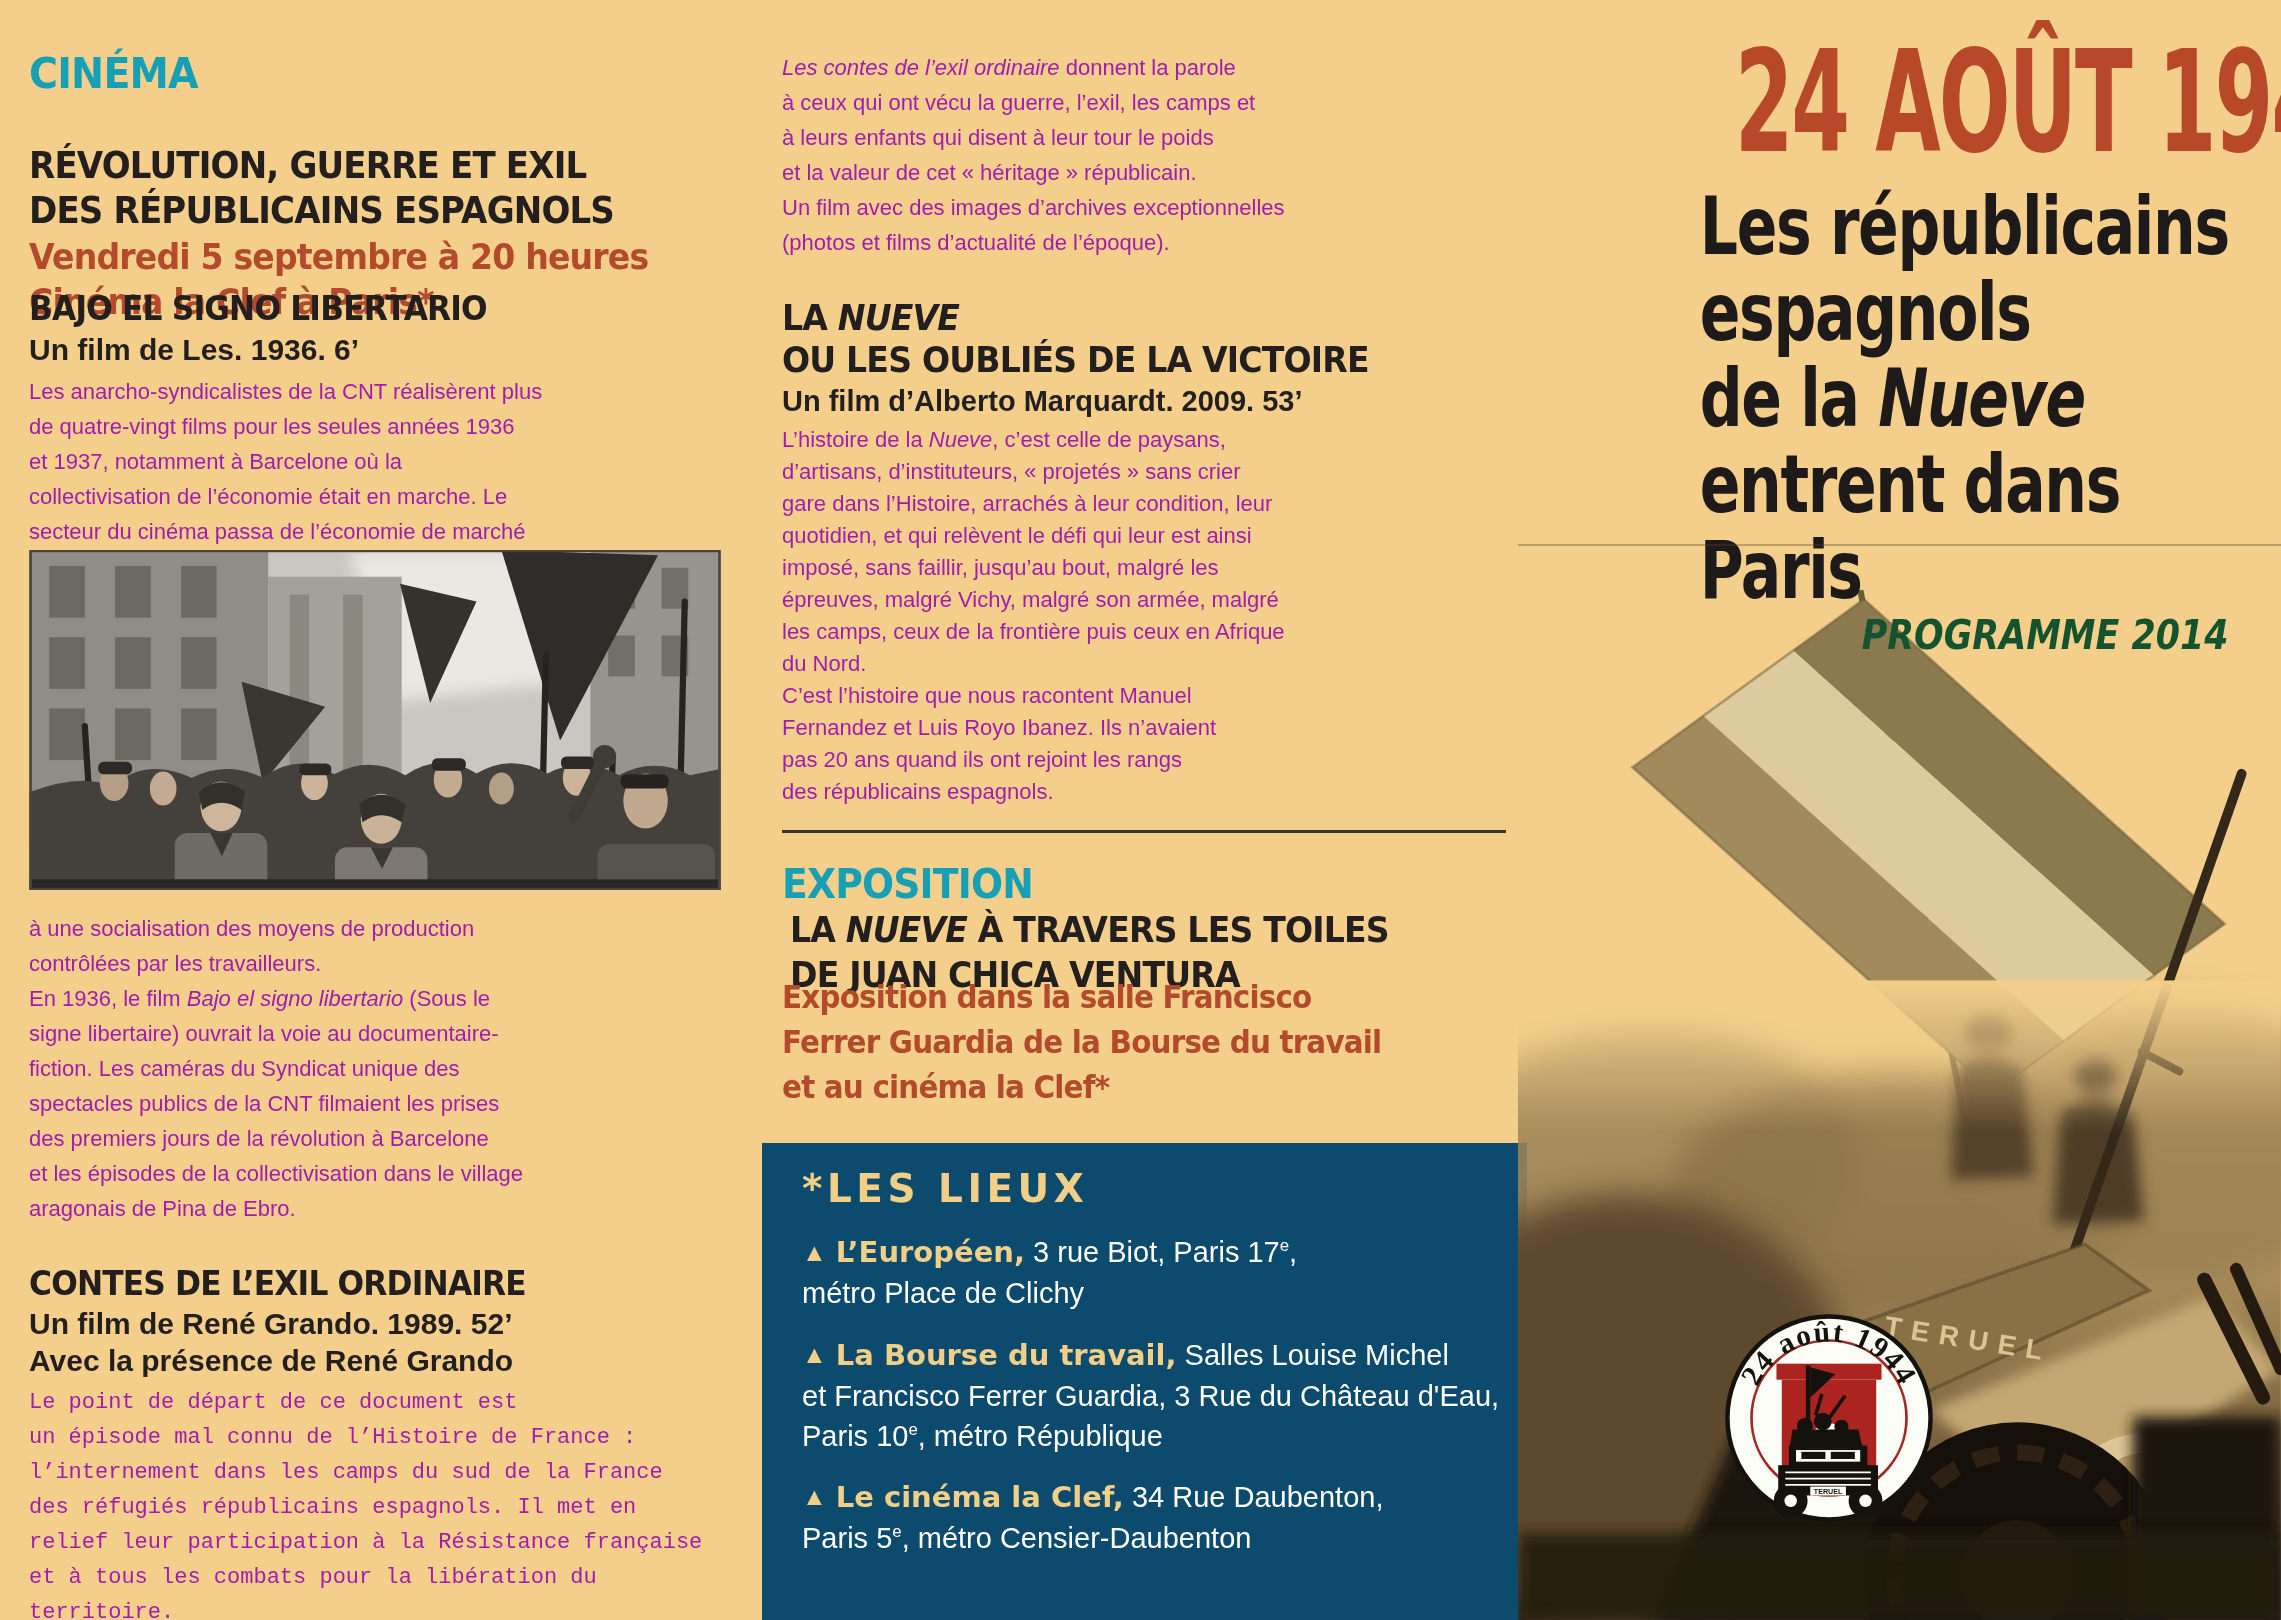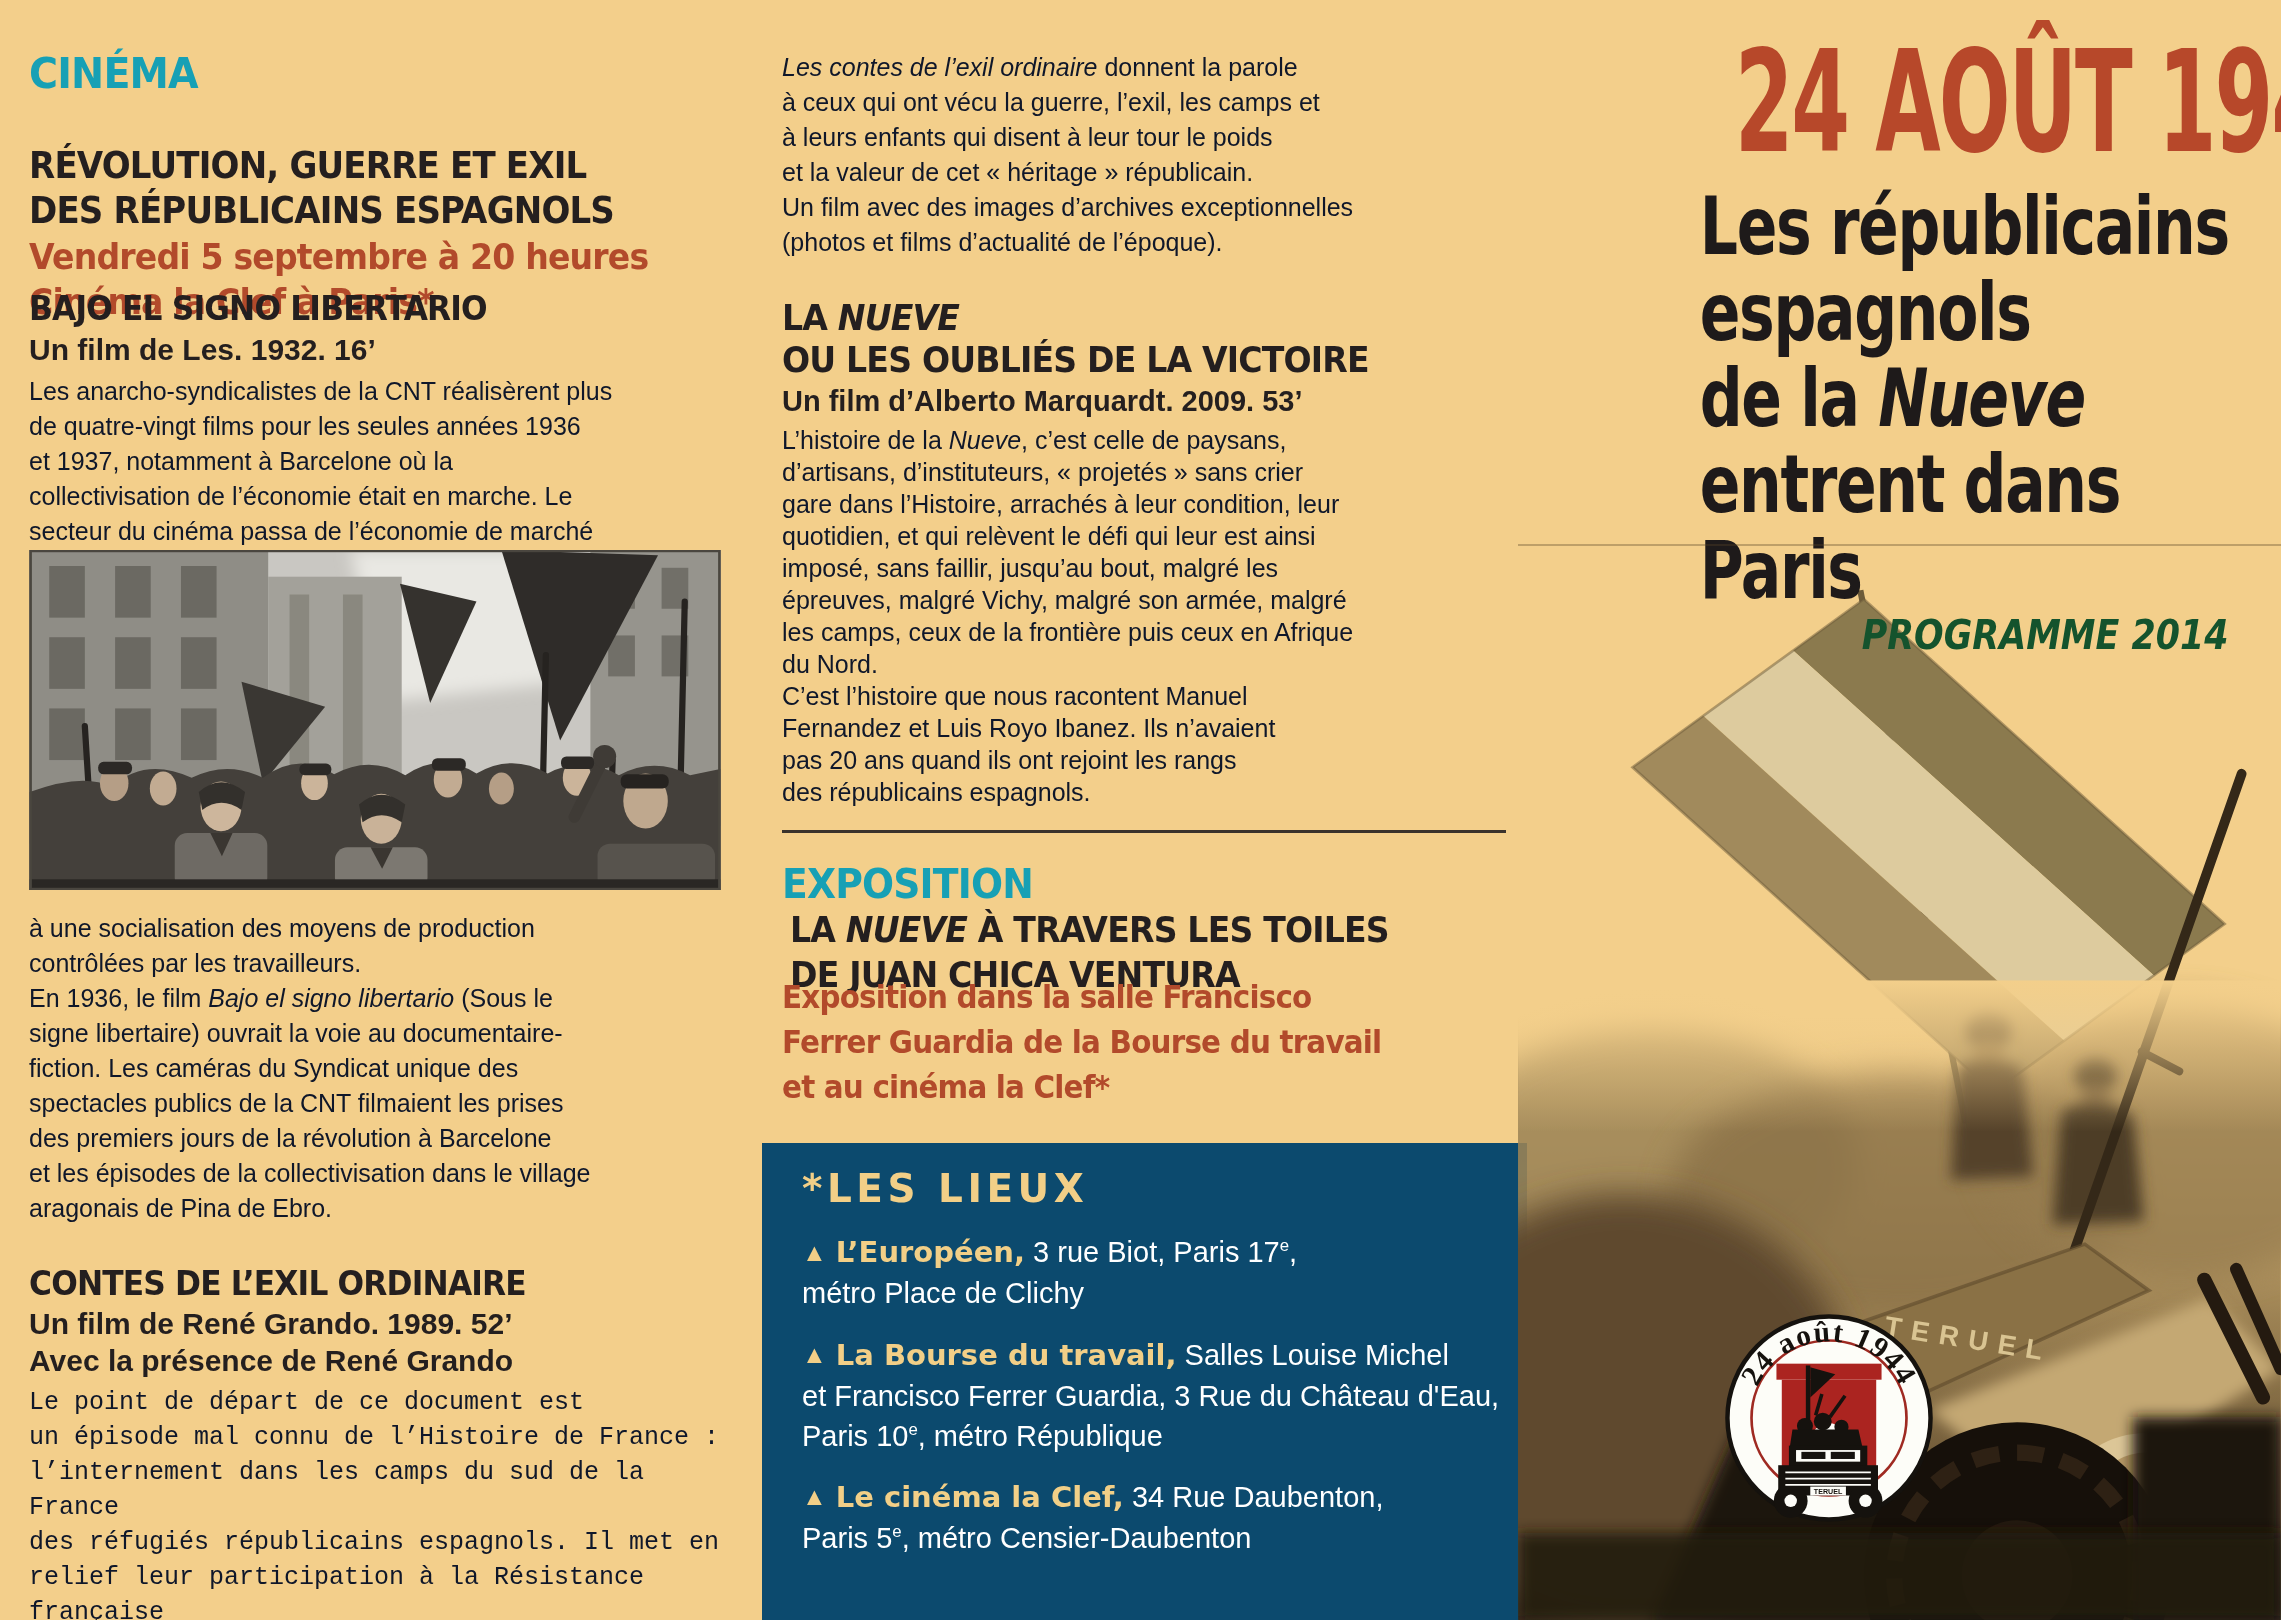--- a/index.html
+++ b/index.html
@@ -17,21 +17,21 @@
   sup{font-size:.58em;vertical-align:super;line-height:0;}
   i{font-style:italic;}
 
   
   #col-left{left:29px;top:0;width:700px;height:1431px;}
   .teal-label{color:#17a0b5;font-size:43px;line-height:46px;}
   .black-title{color:#241f1f;font-size:37px;line-height:45px;}
   .red-title{color:#b24a2b;font-size:36px;line-height:45px;}
   .film-title{color:#241f1f;font-size:34px;line-height:39px;}
   .credit{font-weight:bold;font-size:30px;line-height:37px;color:#241f1f;}
-  .body-text{font-size:25px;line-height:35px;color:#0f172a;}
+  .body-text{font-size:22px;line-height:35px;color:#a21caf;}
 
   
   #col-mid{left:782px;top:0;width:733px;height:1621px;}
   .rule{height:2.7px;background:#3a332c;}
   .venue-red{color:#b24a2b;font-size:32px;line-height:45px;}
 
   
   #lieux-box{left:762px;top:1143px;width:757px;height:586px;background:#0c4a6e;color:#ffffff;padding-left:8px;}
   #lieux-box .inner{padding:23px 27px 0 32px;}
   .lieux-title{color:#f2cf87;font-size:39px;letter-spacing:4.5px;font-family:"DejaVu Sans",sans-serif;font-weight:bold;}
@@ -66,21 +66,21 @@
 DES RÉPUBLICAINS ESPAGNOLS</span>
   </div>
   <div class="abs pre red-title display" style="top:189px;">
     <span class="cond pre">Vendredi 5 septembre à 20 heures
 Cinéma la Clef à Paris*</span>
   </div>
 
   <div class="abs" style="top:289px;">
     <span class="film-title display cond">BAJO EL SIGNO LIBERTARIO</span>
   </div>
-  <div class="abs credit" style="top:331px;">Un film de Les. 1932. 16’</div>
+  <div class="abs credit" style="top:331px;">Un film de Les. 1936. 6’</div>
   <div class="abs body-text pre" style="top:374px;width:704px;">Les anarcho-syndicalistes de la CNT réalisèrent plus
 de quatre-vingt films pour les seules années 1936
 et 1937, notamment à Barcelone où la
 collectivisation de l’économie était en marche. Le
 secteur du cinéma passa de l’économie de marché</div>
 
   <svg class="abs" style="top:550px;left:0;" width="692" height="340" viewBox="0 0 776 382">
     <defs>
       <filter id="pb1">
           <feGaussianBlur stdDeviation="4"></feGaussianBlur>

